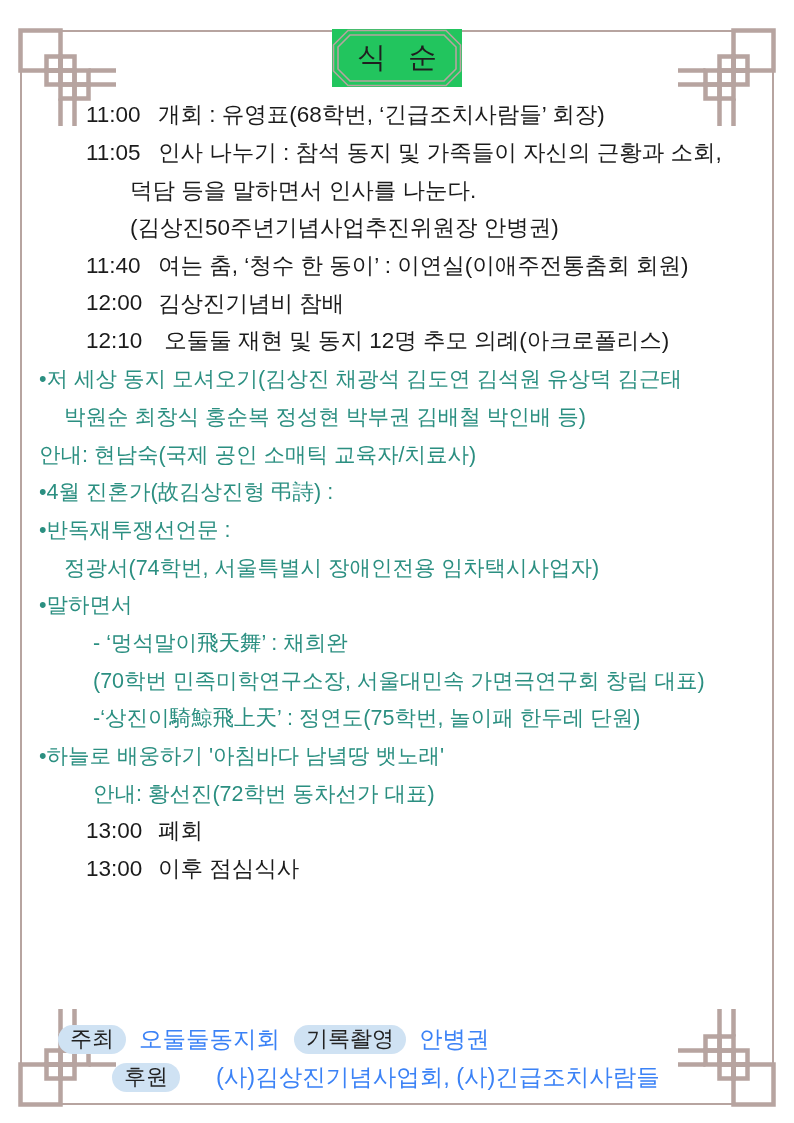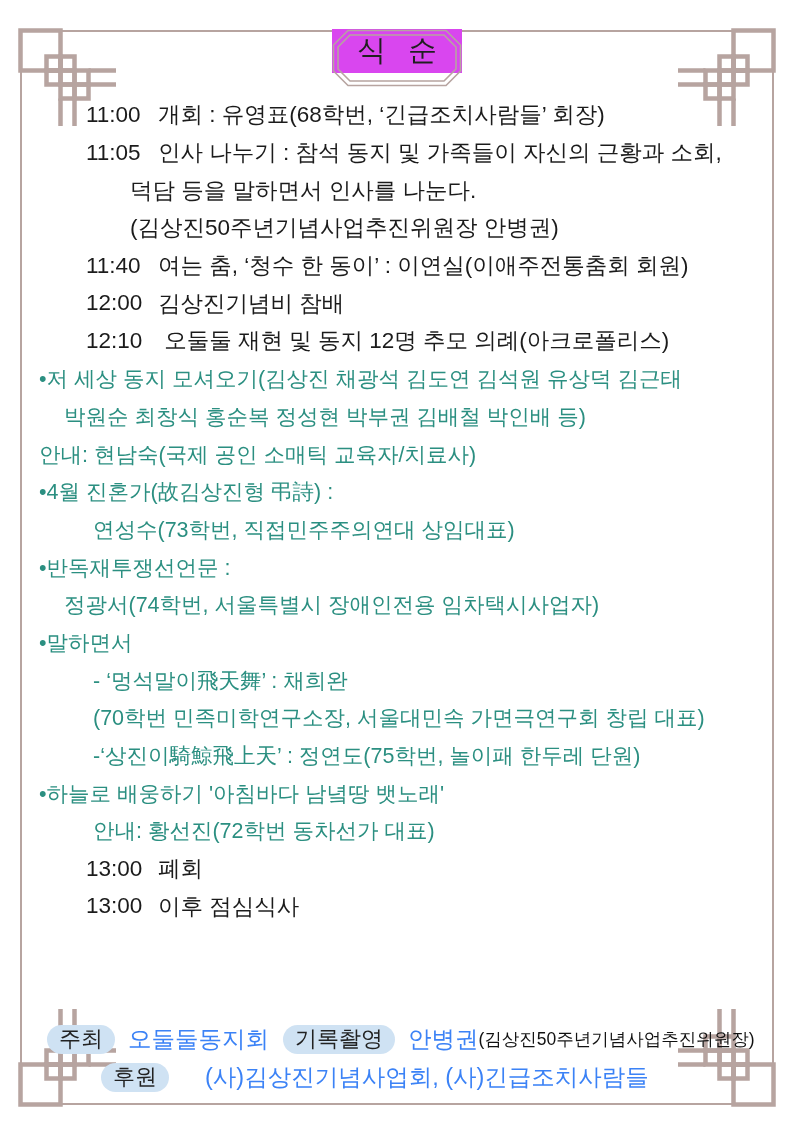--- a/index.html
+++ b/index.html
@@ -13,37 +13,37 @@
   .frame{
     position:absolute;left:20px;top:30px;right:20px;bottom:18px;
     border:2.5px solid var(--frame);
   }
   .corner{position:absolute;width:100px;height:100px;}
   .corner svg{display:block;width:100%;height:100%;}
   .tl{left:18px;top:28px;}
   .tr{right:18px;top:28px;transform:scaleX(-1);}
   .bl{left:18px;bottom:16px;transform:scaleY(-1);}
   .br{right:18px;bottom:16px;transform:scale(-1,-1);}
-  .titlebox{position:absolute;top:29px;left:50%;transform:translateX(-50%);width:130px;height:44px;background:#d946ef;text-decoration:underline;}
+  .titlebox{position:absolute;top:29px;left:50%;transform:translateX(-50%);width:130px;height:58px;background:#22c55e;text-decoration:underline;}
   .titlebox svg{position:absolute;left:0;top:0;}
   .titlebox .t{
     position:absolute;left:0;top:0;width:100%;height:100%;
     display:flex;align-items:center;justify-content:center;
     font-size:29px;letter-spacing:7px;text-indent:7px;color:#1f1f1f;
   }
   .content{position:absolute;top:96px;left:0;right:0;}
   .row{height:37.7px;display:flex;align-items:center;white-space:pre;color:var(--text);font-size:22.5px;}
   .row.main{padding-left:58px;}
   .row.main .time{display:inline-block;width:72px;margin-left:28px;}
   .row.cont{padding-left:130px;}
   .row.teal-a{padding-left:39px;}
   .row.teal-b{padding-left:64px;align-items:center;}
   .row.teal-c{padding-left:93px;}
   .row.teal-a,.row.teal-b,.row.teal-c{color:var(--teal);font-size:21.5px;}
-  .footer{position:absolute;top:1020px;left:1px;right:0;}
+  .footer{position:absolute;top:1020px;left:12px;right:0;}
   .credit-row{height:38px;display:flex;align-items:center;white-space:pre;}
   .crow1{padding-left:46px;}
   .crow2{padding-left:100px;}
   .badge{
     background:var(--badge);border-radius:17px;padding:3px 12px 4px 12px;
     font-size:22px;color:#222;line-height:1;
   }
   .ml{margin-left:14px;}
   .cval{font-size:23.5px;color:#3b82f6;margin-left:13px;}
   .cnote{font-size:17.5px;color:#111;}
@@ -157,24 +157,20 @@
     <span class="txt">박원순 최창식 홍순복 정성현 박부권 김배철 박인배 등)</span>
   </div>
     <div class="row teal-a">
     
     <span class="txt">안내: 현남숙(국제 공인 소매틱 교육자/치료사)</span>
   </div>
     <div class="row teal-a">
     
     <span class="txt">•4월 진혼가(故김상진형 弔詩) :</span>
   </div>
-    <div class="row teal-c">
-    
-    <span class="txt">연성수(73학번, 직접민주주의연대 상임대표)</span>
-  </div>
     <div class="row teal-a">
     
     <span class="txt">•반독재투쟁선언문 :</span>
   </div>
     <div class="row teal-b">
     
     <span class="txt">정광서(74학번, 서울특별시 장애인전용 임차택시사업자)</span>
   </div>
     <div class="row teal-a">
     
@@ -209,19 +205,18 @@
     <span class="txt">이후 점심식사</span>
   </div>
   </div>
 
 <div class="footer">
   <div class="credit-row crow1">
     <span class="badge">주최</span>
     <span class="cval">오둘둘동지회</span>
     <span class="badge ml">기록촬영</span>
     <span class="cval">안병권</span>
-    <span class="cnote">(김상진50주년기념사업추진위원장)</span>
   </div>
   <div class="credit-row crow2">
     <span class="badge">후원</span>
     <span class="cval">(사)김상진기념사업회, (사)긴급조치사람들</span>
   </div>
 </div>
 
 </body></html>

